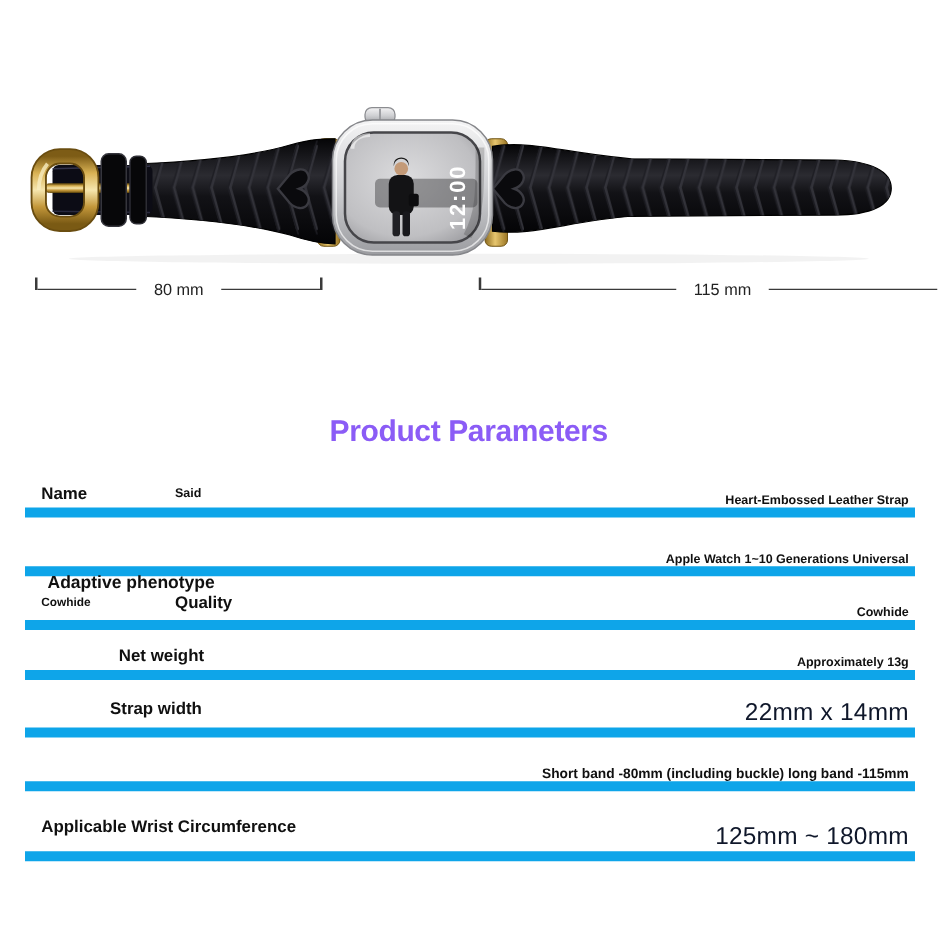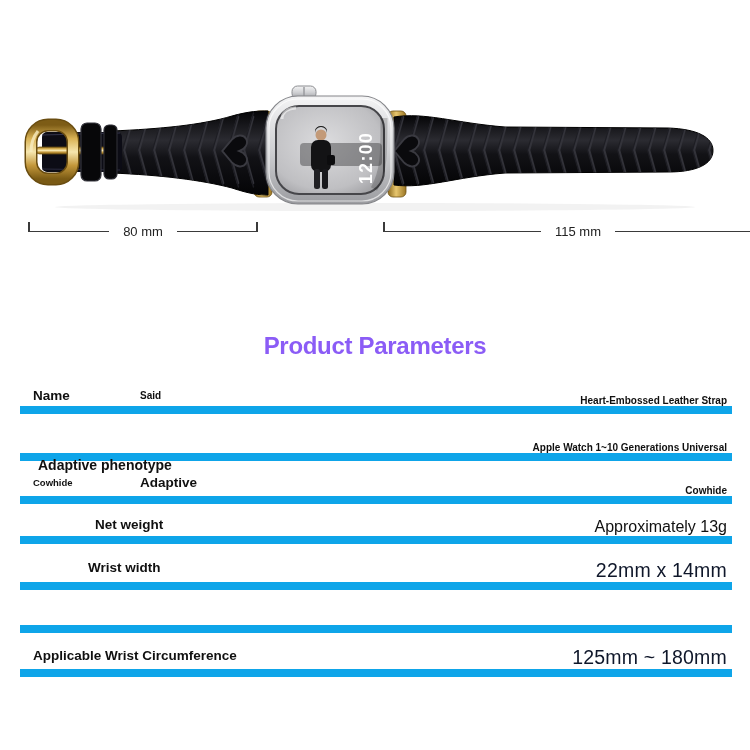--- a/index.html
+++ b/index.html
@@ -36,21 +36,21 @@
   .lbl {
     position:absolute; top:50%; transform:translateY(-50%);
     font-weight:700; color:#101010; white-space:nowrap;
   }
   .lbl.md { font-size:13.5px; }
   .lbl.lg { font-size:14px;margin-top:28px; }
   .lbl.sm { font-size:10px; }
   .lbl.xs { font-size:9.5px; }
   .val { margin-left:auto; padding-right:5px; white-space:nowrap; text-align:right; }
   .val.sm  { font-size:10px;  font-weight:700; color:#101010; }
-  .val.sm2 { font-size:16px;font-weight:400; color:#101010; }
+  .val.sm2 { font-size:10px;font-weight:700; color:#101010; }
   .val.md  { font-size:11px;  font-weight:700; color:#101010; }
   .val.big { font-size:19.5px;font-weight:400; color:#0f172a; letter-spacing:0.2px; }
 </style>
 </head>
 <body>
 
 <div class="page">
 
   <svg class="hero" viewBox="0 0 750 130" aria-hidden="true">
     <defs>
@@ -177,43 +177,44 @@
     <div class="row" style="height:47px;">
       <div class="cl">
         <span class="lbl lg" style="left:18px">Adaptive phenotype</span>
       </div>
       <div class="val sm">Apple Watch 1~10 Generations Universal</div>
     </div>
 
     <div class="row" style="height:43px;">
       <div class="cl">
         <span class="lbl xs" style="left:13px">Cowhide</span>
-        <span class="lbl md" style="left:120px">Adaptive</span>
+        <span class="lbl md" style="left:120px">Quality</span>
       </div>
       <div class="val sm">Cowhide</div>
     </div>
 
     <div class="row" style="height:40px;">
       <div class="cl">
         <span class="lbl md" style="left:75px">Net weight</span>
       </div>
       <div class="val sm2">Approximately 13g</div>
     </div>
 
     <div class="row" style="height:46px;">
       <div class="cl">
-        <span class="lbl md" style="left:68px">Wrist width</span>
+        <span class="lbl md" style="left:68px">Strap width</span>
       </div>
       <div class="val big">22mm x 14mm</div>
     </div>
 
     <div class="row" style="height:43px;">
-    </div>
-
-    <div class="row" style="height:44px;">
+      <div class="val md">Short band -80mm (including buckle) long band -115mm</div>
+    </div>
+
+    <div class="row" style="height:56px;">
       <div class="cl">
         <span class="lbl md" style="left:13px">Applicable Wrist Circumference</span>
       </div>
       <div class="val big">125mm ~ 180mm</div>
     </div>
 
   </div>
 </div>
 
 </body></html>

